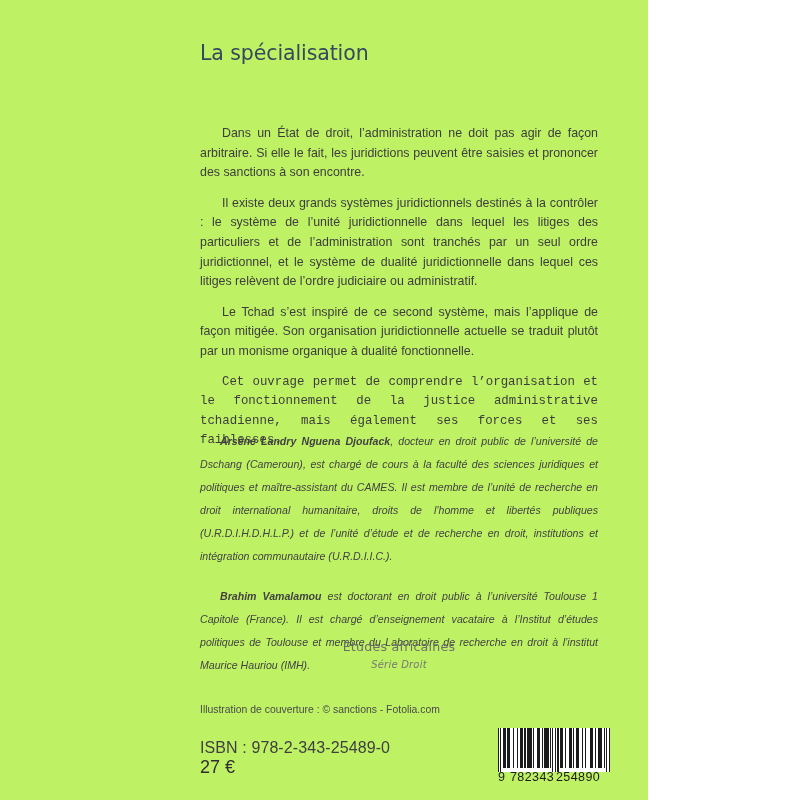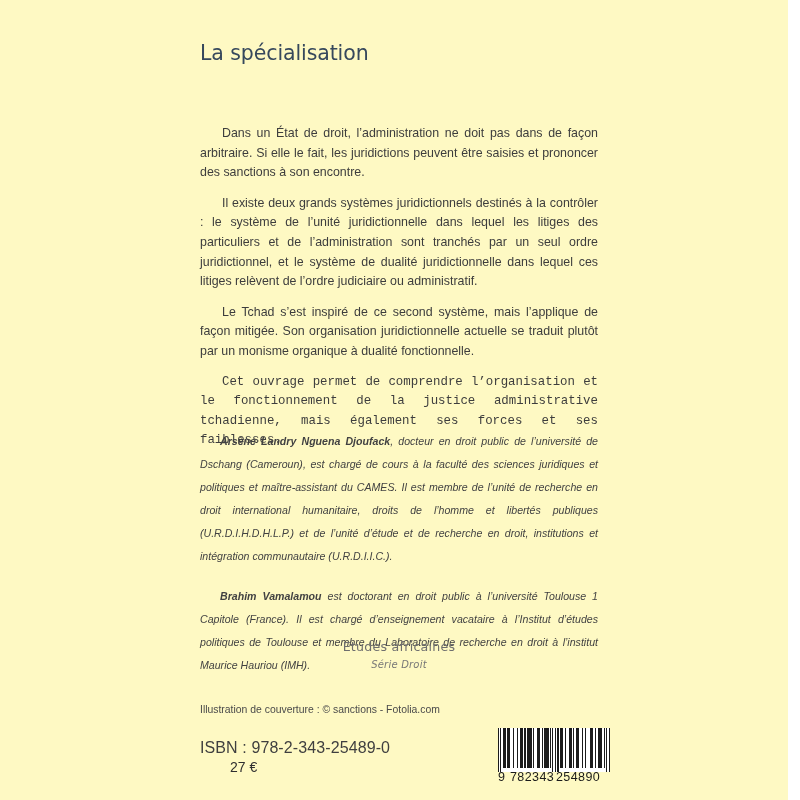--- a/index.html
+++ b/index.html
@@ -12,23 +12,23 @@
     background: #ffffff;
     font-family: "Liberation Sans", sans-serif;
     color: #3a3a3a;
     overflow: hidden;
     position: relative;
   }
 
   .page {
     position: absolute;
     left: 0; top: 0;
-    width: 788px;
+    width: 648px;
     height: 800px;
-    background: #fef9c3;
+    background: #bef264;
   }
 
   
   .title-block {
     position: absolute;
     left: 200px;
     top: 40px;
     width: 400px;
   }
   .title-line {
@@ -129,25 +129,24 @@
     line-height: 14px;
     color: #3f3f3f;
     letter-spacing: 0.1px;
     white-space: nowrap;
   }
   .price {
     position: absolute;
     left: 200px;
     top: 758px;
     font-family: "Liberation Sans", sans-serif;
-    font-size: 14px;
+    font-size: 18px;
     line-height: 18px;
     color: #2f2f2f;
     white-space: nowrap;
-    margin-left: 30px;
   }
 
   
   .barcode-wrap {
     position: absolute;
     left: 498px;
     top: 728px;
     width: 112px;
     height: 62px;
   }
@@ -194,21 +193,21 @@
 </head>
 <body>
 
 <div class="page">
 
   <div class="title-block">
     <div class="title-line">La spécialisation</div>
   </div>
 
   <div class="body-block">
-    <p class="para">Dans un État de droit, l’administration ne doit pas dans de façon arbitraire. Si elle le fait, les juridictions peuvent être saisies et prononcer des sanctions à son encontre.</p>
+    <p class="para">Dans un État de droit, l’administration ne doit pas agir de façon arbitraire. Si elle le fait, les juridictions peuvent être saisies et prononcer des sanctions à son encontre.</p>
     <p class="para">Il existe deux grands systèmes juridictionnels destinés à la contrôler : le système de l’unité juridictionnelle dans lequel les litiges des particuliers et de l’administration sont tranchés par un seul ordre juridictionnel, et le système de dualité juridictionnelle dans lequel ces litiges relèvent de l’ordre judiciaire ou administratif.</p>
     <p class="para">Le Tchad s’est inspiré de ce second système, mais l’applique de façon mitigée. Son organisation juridictionnelle actuelle se traduit plutôt par un monisme organique à dualité fonctionnelle.</p>
     <p class="para">Cet ouvrage permet de comprendre l’organisation et le fonctionnement de la justice administrative tchadienne, mais également ses forces et ses faiblesses.</p>
   </div>
 
   <div class="bios-block">
     <p class="bio">
       <span class="who">Arsène Landry Nguena Djoufack</span><span>, docteur en droit public de l’université de Dschang (Cameroun), est chargé de cours à la faculté des sciences juridiques et politiques et maître-assistant du CAMES. Il est membre de l’unité de recherche en droit international humanitaire, droits de l’homme et libertés publiques (U.R.D.I.H.D.H.L.P.) et de l’unité d’étude et de recherche en droit, institutions et intégration communautaire (U.R.D.I.I.C.).</span>
     </p>
     <p class="bio">

